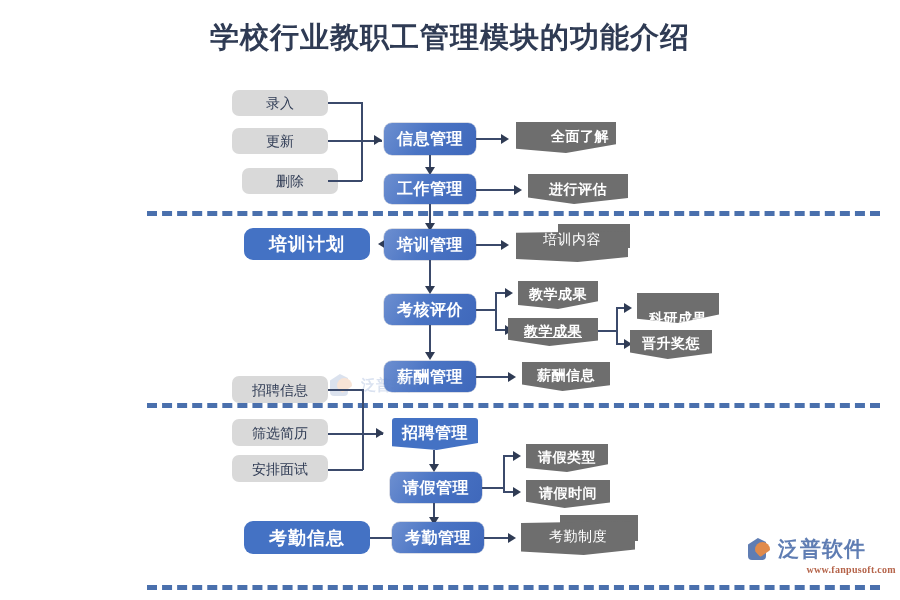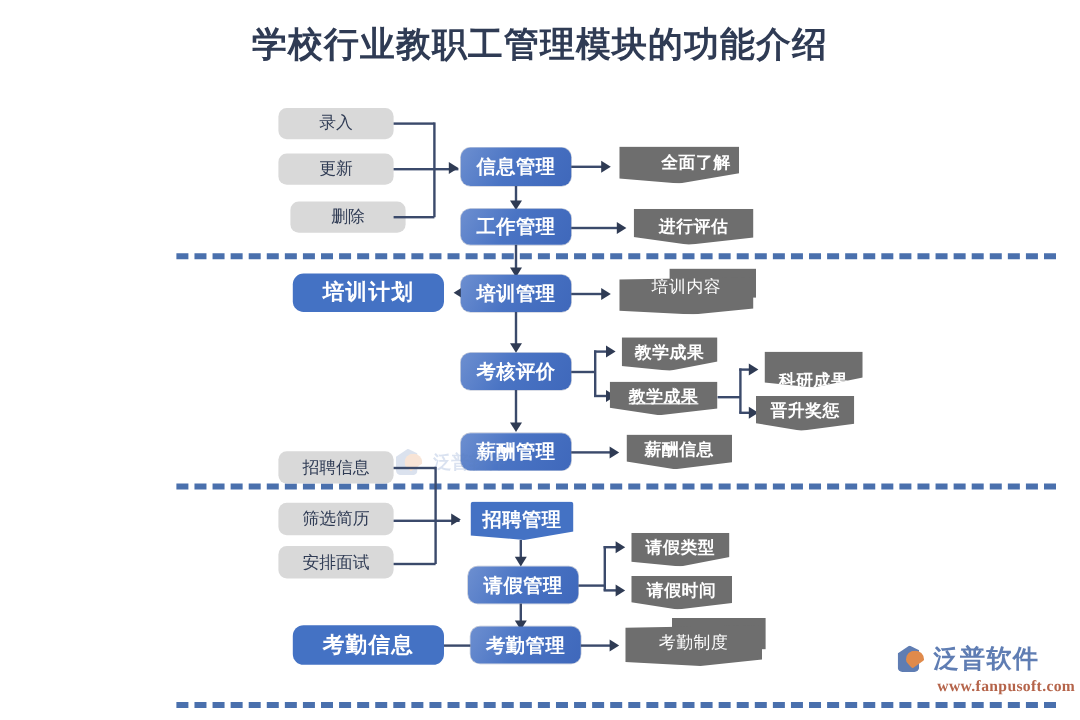--- a/index.html
+++ b/index.html
@@ -151,21 +151,21 @@
   .logo-mark .lm2 {
     position:absolute; left:7px; top:6px;
     width: 15px; height: 15px;
     border-radius: 50%;
     background: #e08a4b;
     clip-path: polygon(0 0, 100% 0, 100% 55%, 35% 100%, 0 62%);
   }
   .logo-cn { font-size: 21px; font-weight: bold; color: #5f7db3; letter-spacing: 1px; }
   .logo-url {
     font-family: "Liberation Serif", "DejaVu Serif", serif;
-    font-size: 13px; font-weight: bold; color: #b5644a;
+    font-size: 10px; font-weight: bold; color: #b5644a;
     letter-spacing: .3px; margin-top: 1px; text-align: right;
   }
 </style>
 </head>
 <body>
 
 <div id="stage">
 
   <div class="title">学校行业教职工管理模块的功能介绍</div>
 

